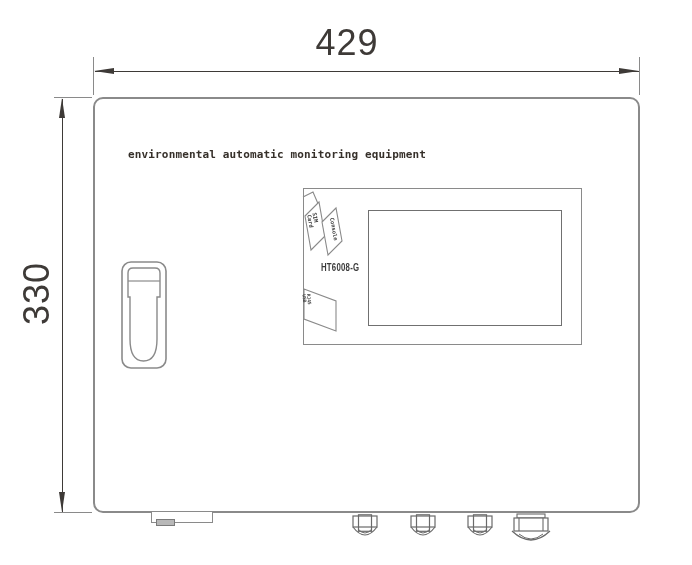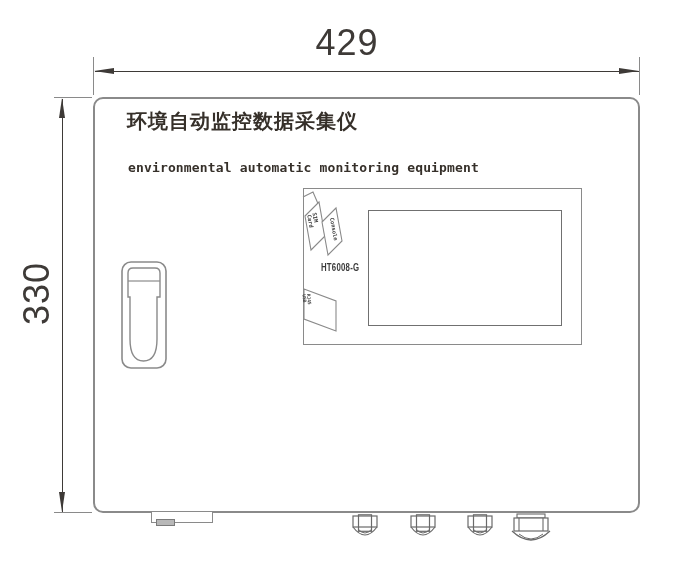--- a/index.html
+++ b/index.html
@@ -15,21 +15,21 @@
   .ext-line-h{border-top:1px solid #8a8a8a;height:0;}
   .arrow{width:0;height:0;}
   .arrow-left {border-top:3.5px solid transparent;border-bottom:3.5px solid transparent;border-right:20px solid #3e3a37;}
   .arrow-right{border-top:3.5px solid transparent;border-bottom:3.5px solid transparent;border-left:20px solid #3e3a37;}
   .arrow-up   {border-left:3.5px solid transparent;border-right:3.5px solid transparent;border-bottom:20px solid #3e3a37;}
   .arrow-down {border-left:3.5px solid transparent;border-right:3.5px solid transparent;border-top:20px solid #3e3a37;}
 
   
   .panel{left:93px;top:97px;width:543px;height:412px;border:2px solid #8a8a8a;border-radius:10px;background:#fff;}
   .title-cn{left:127px;top:108px;font-size:20px;font-weight:700;letter-spacing:1px;color:#36302a;white-space:nowrap;}
-  .title-en{left:128px;top:160px;font-size:13px;font-weight:700;letter-spacing:.15px;color:#36302a;
+  .title-en{left:128px;top:148px;font-size:11px;font-weight:700;letter-spacing:.15px;color:#36302a;
             font-family:"DejaVu Sans Mono","Liberation Mono",monospace;white-space:nowrap;}
 
   .bezel{left:303px;top:188px;width:277px;height:155px;border:1.5px solid #8a8a8a;background:#fff;}
   .screen{left:368px;top:210px;width:192px;height:114px;border:1.5px solid #707070;background:#fff;}
 
   .model{left:321px;top:262px;font-size:10px;font-weight:700;color:#3b3b3b;letter-spacing:.3px;
          transform:scaleX(.78);transform-origin:left top;white-space:nowrap;}
 
   
   .mount-tab{left:151px;top:511px;width:60px;height:10px;border:1.5px solid #8a8a8a;background:#fff;}
@@ -52,21 +52,20 @@
 
   <div class="abs dim-label" style="left:-16px;top:275px;width:100px;height:37px;transform:rotate(-90deg);">330</div>
   <div class="abs dim-line-v" style="left:62px;top:99px;height:413px;"></div>
   <div class="abs arrow arrow-up" style="left:59px;top:98px;"></div>
   <div class="abs arrow arrow-down" style="left:59px;top:492px;"></div>
   <div class="abs ext-line-h" style="left:54px;top:97px;width:38px;"></div>
   <div class="abs ext-line-h" style="left:54px;top:512px;width:38px;"></div>
 
   <div class="abs panel"></div>
 
-  <div class="abs title-cn">环境自动监控数据采集仪</div>
   <div class="abs title-en">environmental automatic monitoring equipment</div>
 
   <svg class="abs" style="left:119px;top:259px;" width="50" height="112" viewBox="0 0 50 112">
     <rect x="3" y="3" width="44" height="106" rx="9" fill="#fff" stroke="#8a8a8a" stroke-width="1.6"></rect>
     <path d="M9,14 Q9,9 14,9 L36,9 Q41,9 41,14 L41,38 L38,38 L38,80 Q38,102 24.5,102 Q11,102 11,80 L11,38 L9,38 Z" fill="none" stroke="#8a8a8a" stroke-width="1.4"></path>
     <path d="M9,22 L41,22" fill="none" stroke="#8a8a8a" stroke-width="1.2"></path>
   </svg>
 
   <div class="abs bezel"></div>
   <div class="abs screen"></div>

